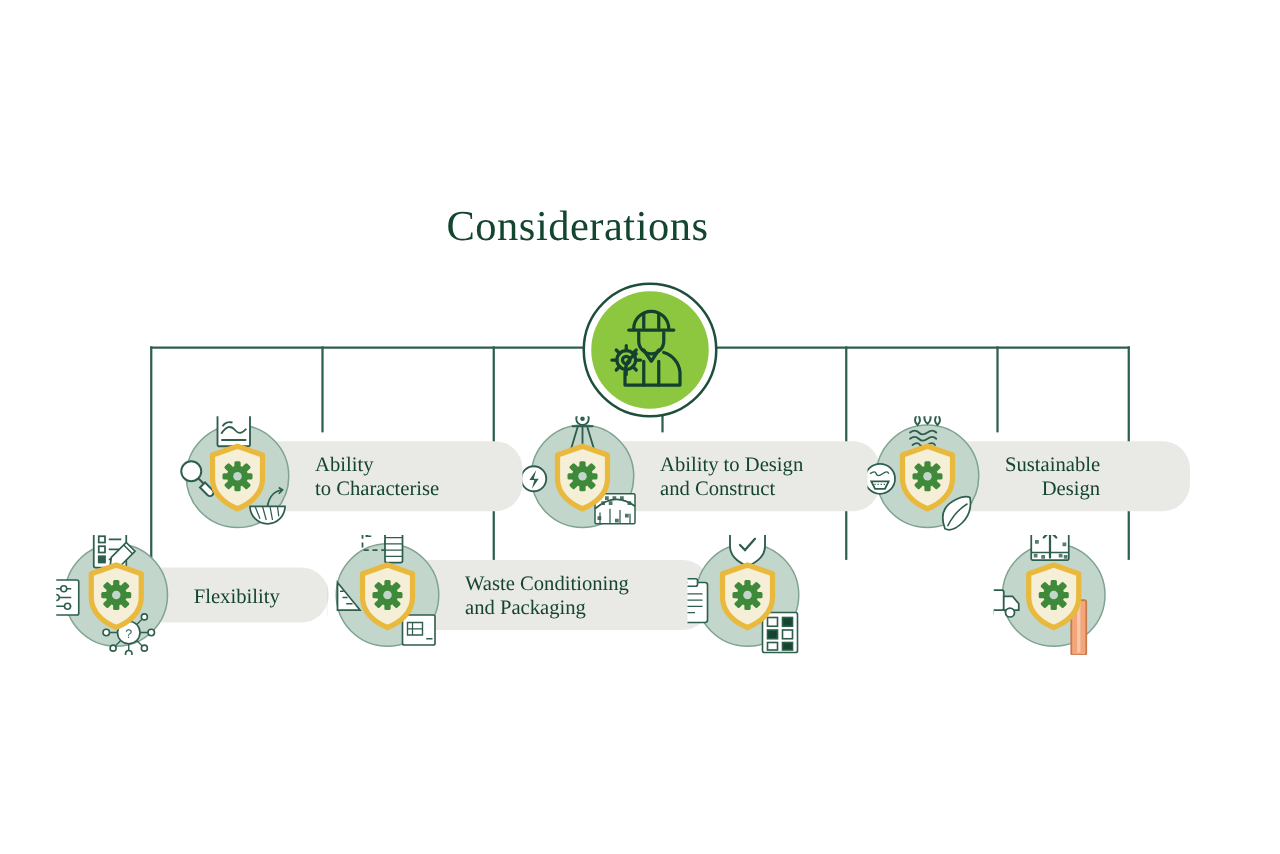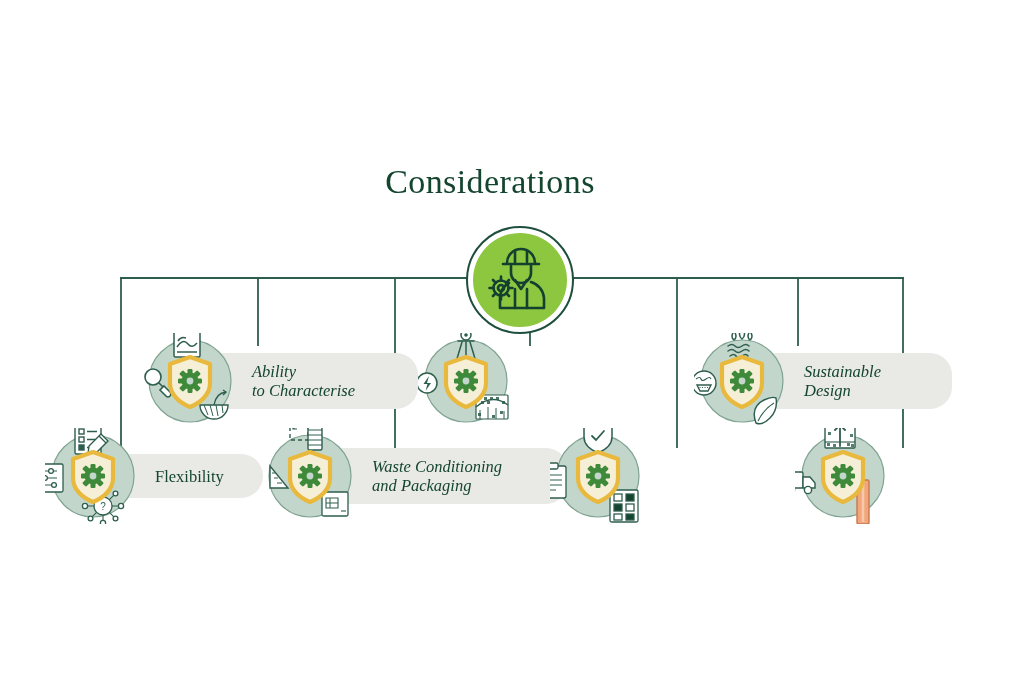--- a/index.html
+++ b/index.html
@@ -23,21 +23,20 @@
     position: absolute;
     left: 0;
     top: 163px;
     width: 924px;
     text-align: center;
     font-family: "Liberation Serif", serif;
     font-size: 34px;
     letter-spacing: 0.4px;
     color: #14452F;
     white-space: nowrap;
-    margin-left: 28px;
   }
 
   
   #connectors {
     position: absolute;
     left: 0;
     top: 0;
     width: 1024px;
     height: 683px;
     pointer-events: none;
@@ -61,21 +60,20 @@
     box-sizing: border-box;
     color: #14452F;
     font-family: "Liberation Serif", serif;
     font-size: 16.5px;
     line-height: 19px;
     white-space: pre-line;
     z-index: 1;
   }
   .pill.two-line {
     height: 56px;
-    font-style: italic;
   }
   .disc {
     position: absolute;
     left: 0;
     top: 0;
     width: 96px;
     height: 96px;
     z-index: 2;
   }
 
@@ -176,20 +174,22 @@
             <rect x="52.4" y="38.2" width="5.4" height="5.4" rx="1.2" transform="rotate(-45 55.1 40.9)"></rect>
             <rect x="38.2" y="52.4" width="5.4" height="5.4" rx="1.2" transform="rotate(-45 40.9 55.1)"></rect>
           </g>
           <circle cx="48" cy="48" r="3.4" fill="#C2D6CC"></circle>
         </g>
       </g>
     </svg>
   </div>
 
   <div class="node" style="left:418px; top:333px; width:360px; height:96px;">
+    <div class="pill two-line" style="width:228px;">Ability to Design
+and Construct</div>
     <svg class="disc" viewBox="0 0 96 96">
       <circle cx="48" cy="48" r="41" fill="#C2D6CC" stroke="#7FA392" stroke-width="1.2"></circle>
 
       <g stroke="#2E5E4E" stroke-width="1.5" fill="none" stroke-linecap="round">
         <circle cx="48" cy="2" r="5" fill="#FFFFFF"></circle>
         <circle cx="48" cy="2" r="1.8" fill="#2E5E4E" stroke="none"></circle>
         <path d="M40 8 h16"></path>
         <path d="M44 9 l-6 20 M48 9 v20 M52 9 l6 20"></path>
       </g>
 
@@ -228,21 +228,21 @@
           <rect x="52.4" y="52.4" width="5.4" height="5.4" rx="1.2" transform="rotate(45 55.1 55.1)"></rect>
           <rect x="52.4" y="38.2" width="5.4" height="5.4" rx="1.2" transform="rotate(-45 55.1 40.9)"></rect>
           <rect x="38.2" y="52.4" width="5.4" height="5.4" rx="1.2" transform="rotate(-45 40.9 55.1)"></rect>
           <circle cx="48" cy="48" r="3.4" fill="#C2D6CC"></circle>
         </g>
       </g>
     </svg>
   </div>
 
   <div class="node" style="left:694px; top:333px; width:330px; height:96px;">
-    <div class="pill two-line" style="width:200px;">Sustainable
+    <div class="pill two-line" style="width:200px;text-align:right;">Sustainable
 Design</div>
     <svg class="disc" viewBox="0 0 96 96">
       <circle cx="48" cy="48" r="41" fill="#C2D6CC" stroke="#7FA392" stroke-width="1.2"></circle>
 
       <g stroke="#2E5E4E" stroke-width="1.5" fill="none" stroke-linecap="round">
         <path d="M40 -2 q4 6 0 9 q-4 -3 0 -9z" fill="#FFFFFF"></path>
         <path d="M48 -5 q5 7 0 11 q-5 -4 0 -11z" fill="#FFFFFF"></path>
         <path d="M56 -2 q4 6 0 9 q-4 -3 0 -9z" fill="#FFFFFF"></path>
         <path d="M34 13 q4 -3 7 0 t7 0 t7 0"></path>
         <path d="M34 18 q4 -3 7 0 t7 0 t7 0"></path>

